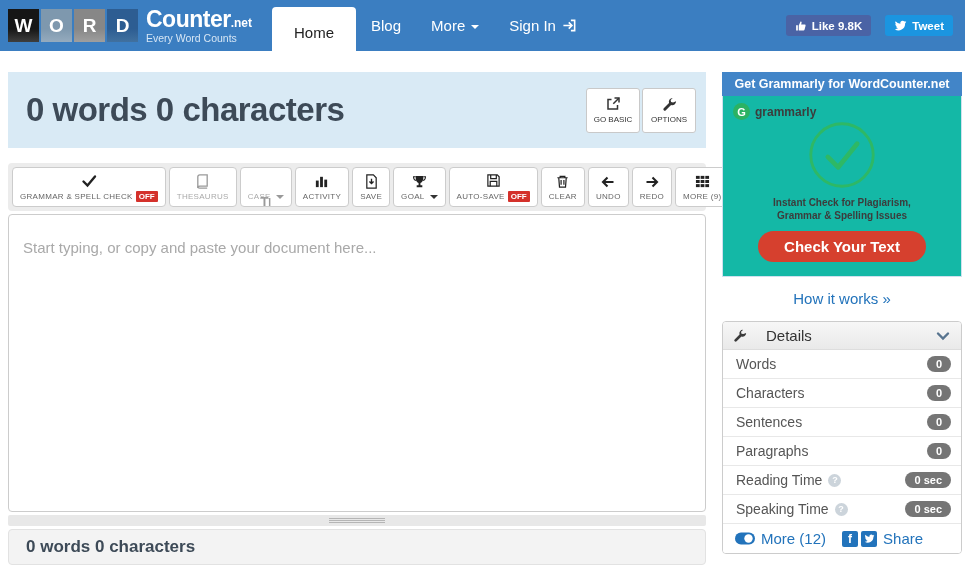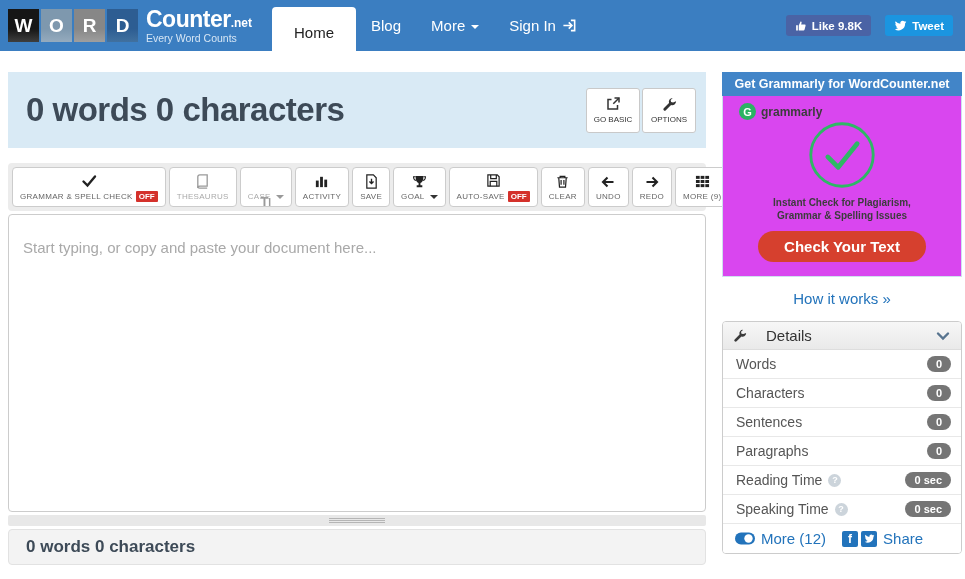--- a/index.html
+++ b/index.html
@@ -76,21 +76,21 @@
   .grip { position:absolute; left:50%; top:3px; transform:translateX(-50%); width:56px; height:5px;
           background:repeating-linear-gradient(#b5b5b5 0 1px, transparent 1px 2px); }
   .count-footer { margin-top:3px; height:36px; background:#f3f3f3; border:1px solid #e2e2e2;
                   border-radius:4px; display:flex; align-items:center; padding-left:17px;
                   font-size:17px; font-weight:bold; color:#3d4a57; }
 
   
   .ad { width:100%; }
   .ad-header { background:#4285c8; color:#fff; font-weight:bold; font-size:12.5px;
                text-align:center; padding:5px 4px; cursor:pointer; }
-  .ad-body { background:#d946ef; border:1px solid #cfe0ee; border-top:0; padding:7px 16px 12px; }
+  .ad-body { background:#14b8a6; border:1px solid #cfe0ee; border-top:0; padding:7px 10px 12px; }
   .brand-row { display:flex; align-items:center; gap:5px; }
   .g-circle { width:17px; height:17px; border-radius:50%; background:#2bb263; color:#fff;
               font-size:11px; font-weight:bold; display:flex; align-items:center; justify-content:center; }
   .g-circle::before { content:"G"; }
   .brand-name { font-size:12px; font-weight:bold; color:#3c3c3c; }
   .check-wrap { display:flex; justify-content:center; margin-top:0; }
   .big-check { width:70px; height:70px; }
   .ad-msg { font-size:10px; font-weight:bold; color:#3c3c3c; text-align:center;
             margin-top:7px; line-height:1.25; }
   .cta { display:block; margin:9px auto 2px; background:#d6402e; color:#fff; font-weight:bold;

